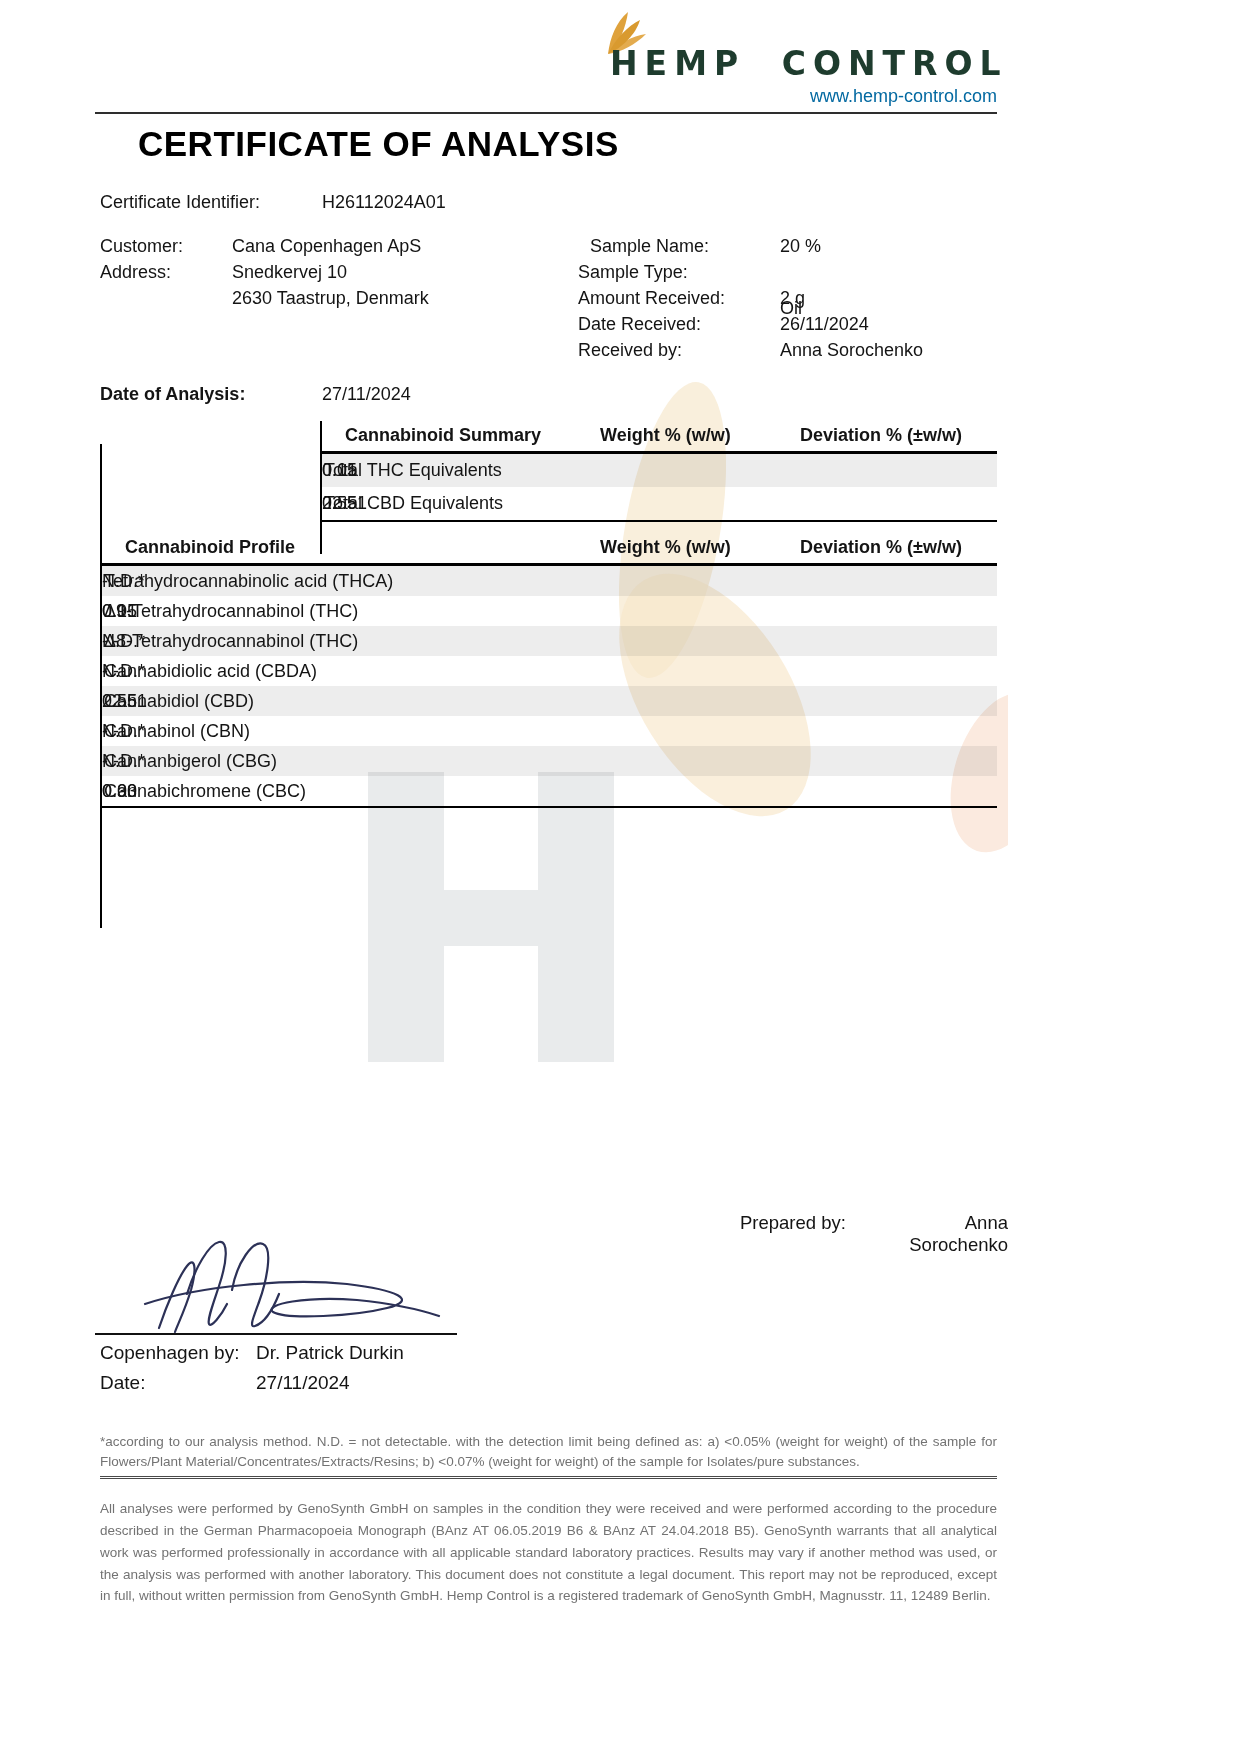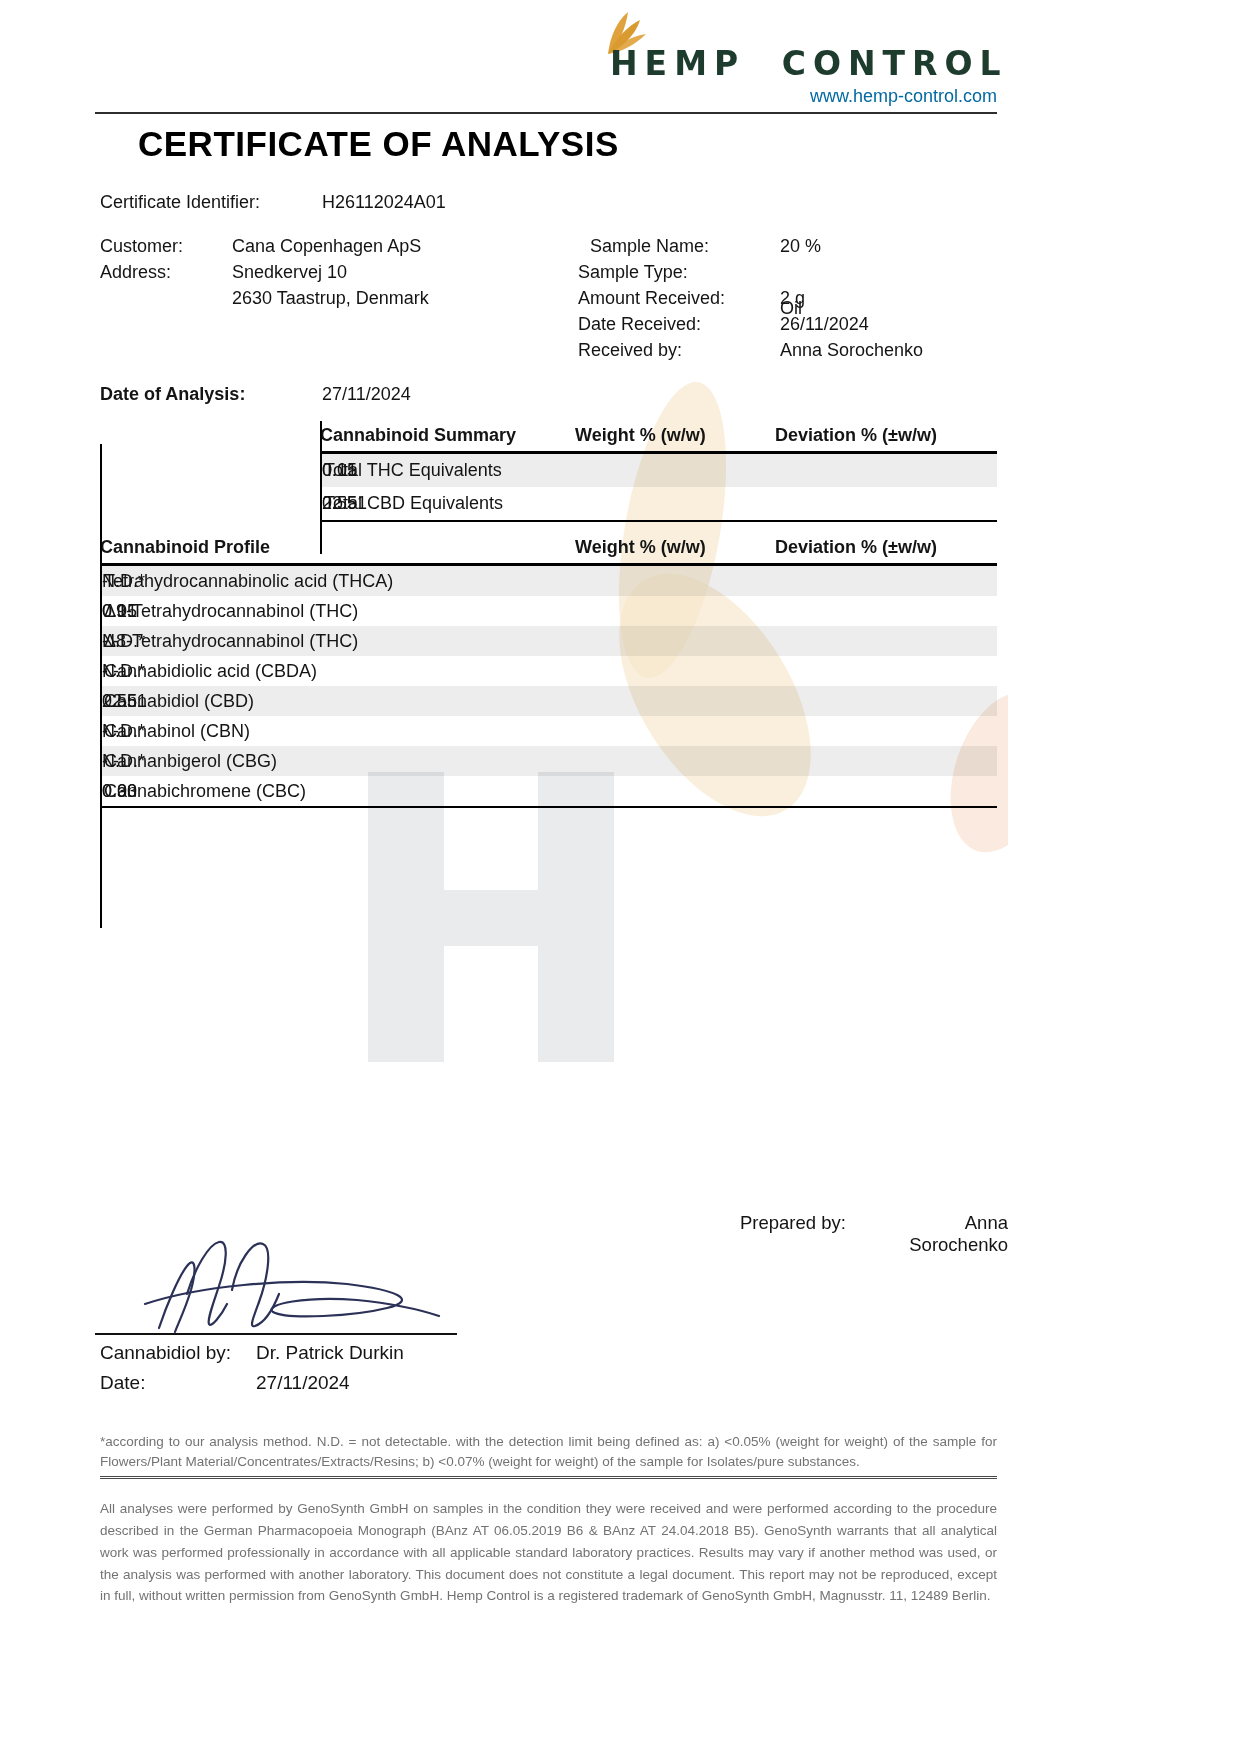--- a/index.html
+++ b/index.html
@@ -29,21 +29,21 @@
   .header-rule{position:absolute;top:112px;left:95px;width:902px;border-top:2px solid #2e2e2e;}
   .doc-title{
     position:absolute;top:124px;left:98px;
     font-size:35px;font-weight:700;letter-spacing:0.5px;color:#000;margin-left:40px;
   }
   
   .lbl,.val{position:absolute;font-size:18px;white-space:nowrap;}
   .bold{font-weight:700;}
   
   .tbl{position:absolute;z-index:2;}
-  .thead{display:grid;font-weight:700;border-bottom:3px solid #000;}
+  .thead{display:grid;font-weight:700;border-bottom:3px solid #000;padding-left:25px;}
   .thead .h{padding:3px 0 5px 0;font-size:18px;}
   .trow{display:grid;align-items:center;}
   .trow .c{font-size:18px;height:100%;display:flex;align-items:center;}
   .trow .name{padding-left:4px;}
   .trow .val{justify-content:center;border-left:2px solid #000;}
   .shade{background:var(--rowshade);}
   .tbl .bottom{border-bottom:2px solid #000;}
   .sum-grid{grid-template-columns:255px 200px 222px;}
   .prof-grid{grid-template-columns:475px 200px 222px;}
   .sum .trow{height:33px;}
@@ -186,21 +186,21 @@
   <svg class="signature-svg" width="310" height="108" viewBox="0 0 310 108" aria-hidden="true">
     <g fill="none" stroke="#2c3157" stroke-width="2.2" stroke-linecap="round">
       <path d="M24 96 C32 72 44 44 52 34 C60 24 62 36 56 58 C50 78 42 94 40 100"></path>
       <path d="M52 62 C60 36 74 12 84 10 C94 8 92 30 84 54 C78 72 72 88 74 92 C76 96 86 84 92 72"></path>
       <path d="M97 58 C102 30 118 8 128 12 C138 16 132 48 124 70 C118 86 114 96 120 94 C132 90 140 72 144 62"></path>
       <path d="M10 72 C64 54 152 46 212 52 C262 58 284 68 252 76 C220 84 152 88 138 80 C128 72 172 64 222 68 C262 72 292 80 304 84"></path>
     </g>
   </svg>
   <div class="sig-line"></div>
 
-  <div class="lbl signoff" style="top:1342px;left:100px;">Cannabidiol by:</div>
+  <div class="lbl signoff" style="top:1342px;left:100px;">Copenhagen by:</div>
   <div class="val signoff" style="top:1342px;left:256px;">Dr. Patrick Durkin</div>
   <div class="lbl signoff" style="top:1372px;left:100px;">Date:</div>
   <div class="val signoff" style="top:1372px;left:256px;">27/11/2024</div>
 
   <div class="note" style="top:1432px;">*according to our analysis method. N.D. = not detectable. with the detection limit being defined as: a) &lt;0.05% (weight for weight) of the sample for Flowers/Plant Material/Concentrates/Extracts/Resins; b) &lt;0.07% (weight for weight) of the sample for Isolates/pure substances.</div>
   <div class="double-rule"></div>
   <div class="note" style="top:1498px;line-height:1.62;">All analyses were performed by GenoSynth GmbH on samples in the condition they were received and were performed according to the procedure described in the German Pharmacopoeia Monograph (BAnz AT 06.05.2019 B6 &amp; BAnz AT 24.04.2018 B5). GenoSynth warrants that all analytical work was performed professionally in accordance with all applicable standard laboratory practices. Results may vary if another method was used, or the analysis was performed with another laboratory. This document does not constitute a legal document. This report may not be reproduced, except in full, without written permission from GenoSynth GmbH. Hemp Control is a registered trademark of GenoSynth GmbH, Magnusstr. 11, 12489 Berlin.</div>
 
 </div>
 

